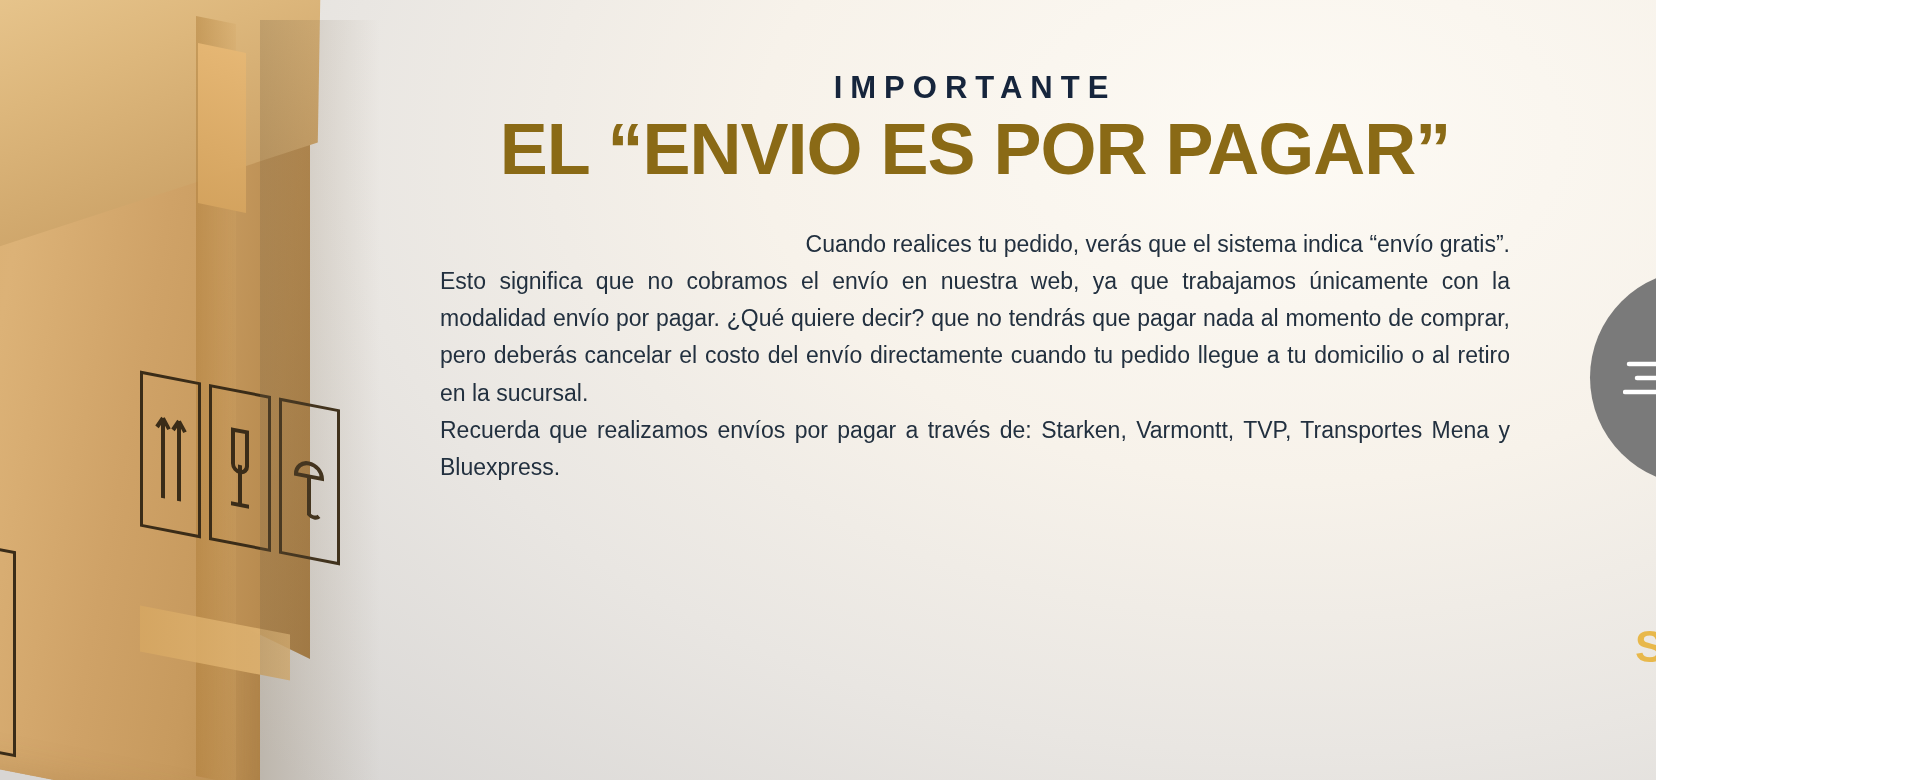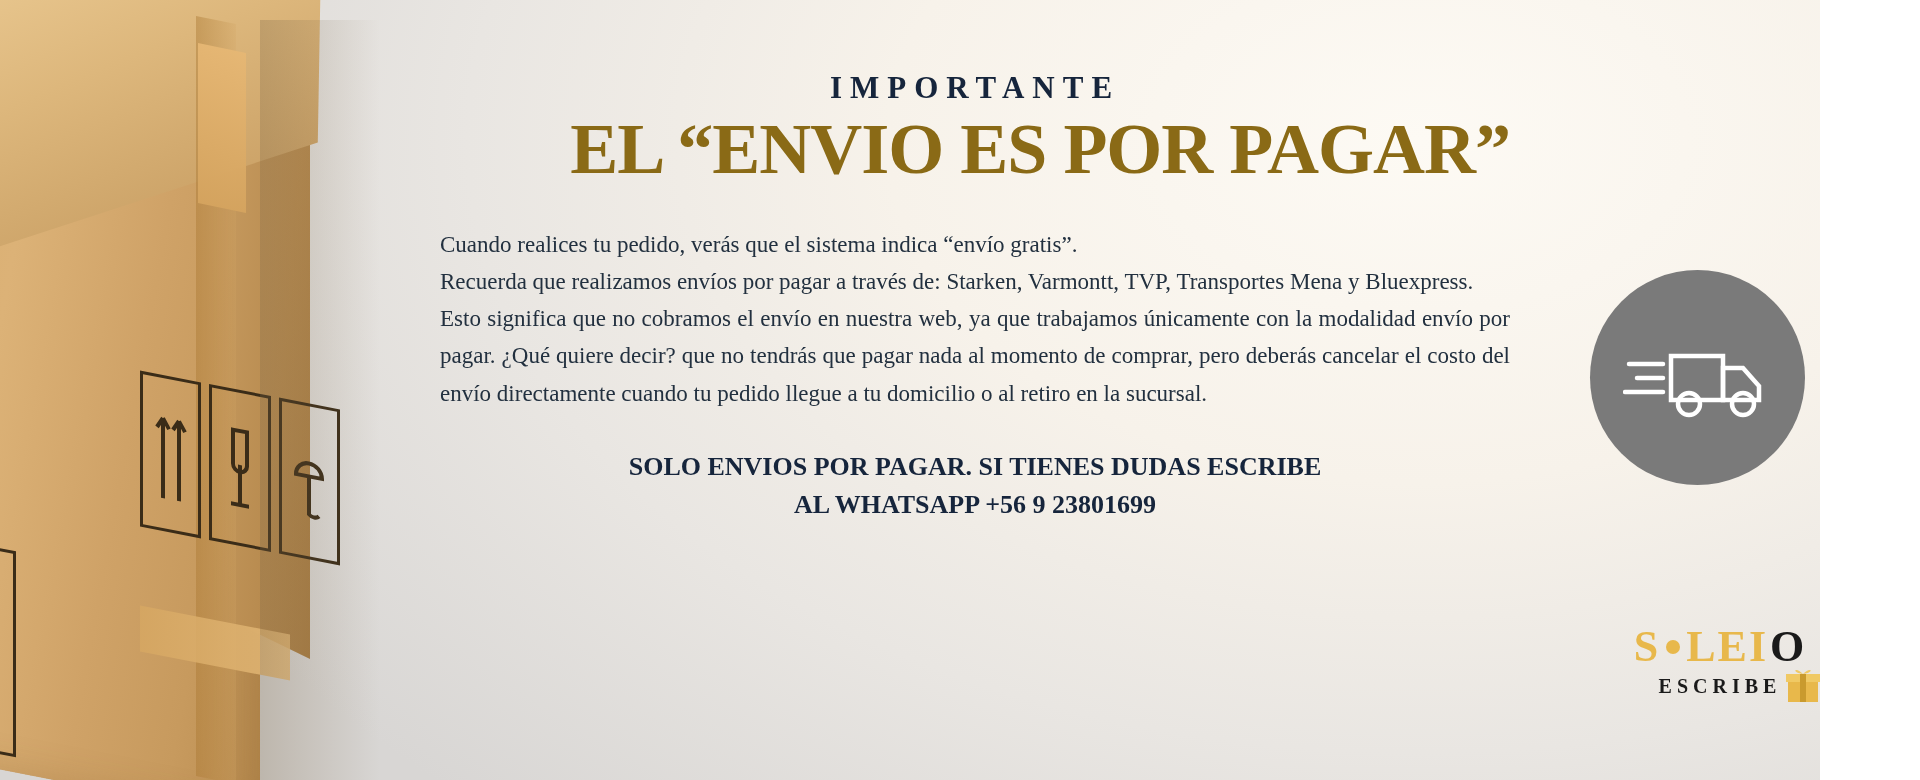--- a/index.html
+++ b/index.html
@@ -5,27 +5,26 @@
   html, body {
     margin: 0;
     padding: 0;
     background: #ffffff;
   }
   body {
     font-family: "Liberation Sans", sans-serif;
   }
   .banner {
     position: relative;
-    width: 1820px;
+    width: 1656px;
     height: 780px;
     overflow: hidden;
     background:
       radial-gradient(ellipse 1400px 900px at 78% 18%, #fdfaf4 0%, #f7f2ea 38%, #e9e6e2 68%, #d8d6d4 100%),
       linear-gradient(160deg, #fbf7f0 0%, #ece9e4 55%, #d3d2d1 100%);
-    font-family: Liberation Serif, serif;
   }
   
   .box-art {
     position: absolute;
     left: -40px;
     top: 20px;
     width: 460px;
     height: 760px;
   }
   .box-front {
@@ -134,35 +133,35 @@
   }
   .kicker {
     text-align: center;
     color: #16253c;
     font-size: 31px;
     font-weight: bold;
     letter-spacing: 8px;
     margin: 0 0 6px 0;
   }
   .headline {
-    text-align: right;
+    text-align: center;
     color: #8a6a16;
     font-size: 72px;
     font-weight: bold;
     letter-spacing: -1px;
     margin: 0 0 38px 0;
     line-height: 1.05;
   }
   .para {
     color: #22303f;
     font-size: 23px;
     line-height: 1.62;
     margin: 0;
   }
-  .para p { margin: 0; }
+  .para p { margin: 0; text-align: right; }
   .para .justify { text-align: justify; }
   .footer-note {
     margin-top: 36px;
     text-align: center;
     color: #16253c;
     font-size: 26px;
     font-weight: bold;
     line-height: 1.45;
   }
 
@@ -263,28 +262,24 @@
     </div>
     <div class="box-shadow-edge"></div>
   </div>
 
   <div class="content">
     <div class="kicker">IMPORTANTE</div>
     <div class="headline">EL “ENVIO ES POR PAGAR”</div>
 
     <div class="para">
       <p>Cuando realices tu pedido, verás que el sistema indica “envío gratis”.</p>
+      <p class="justify">Esto significa que no cobramos el envío en nuestra web, ya que trabajamos únicamente con la modalidad envío por pagar. ¿Qué quiere decir? que no tendrás que pagar nada al momento de comprar, pero deberás cancelar el costo del envío directamente cuando tu pedido llegue a tu domicilio o al retiro en la sucursal.</p>
       <p class="justify">Recuerda que realizamos envíos por pagar a través de: Starken, Varmontt, TVP, Transportes Mena y Bluexpress.</p>
-      <p class="justify">Esto significa que no cobramos el envío en nuestra web, ya que trabajamos únicamente con la modalidad envío por pagar. ¿Qué quiere decir? que no tendrás que pagar nada al momento de comprar, pero deberás cancelar el costo del envío directamente cuando tu pedido llegue a tu domicilio o al retiro en la sucursal.</p>
     </div>
 
-    <div class="footer-note">
-      <div>SOLO ENVIOS POR PAGAR. SI TIENES DUDAS ESCRIBE</div>
-      <div>AL WHATSAPP  +56 9 23801699</div>
-    </div>
   </div>
 
   <div class="truck-badge">
     <svg viewBox="0 0 150 96" fill="none" stroke="#ffffff" stroke-width="4.5" stroke-linecap="round">
       <path d="M48 26 h52 v44 h-52 z"></path>
       <path d="M100 38 h20 l16 18 v14 h-36 z"></path>
       <circle cx="66" cy="74" r="11"></circle>
       <circle cx="120" cy="74" r="11"></circle>
       <path d="M6 34 h34"></path>
       <path d="M14 48 h26"></path>

